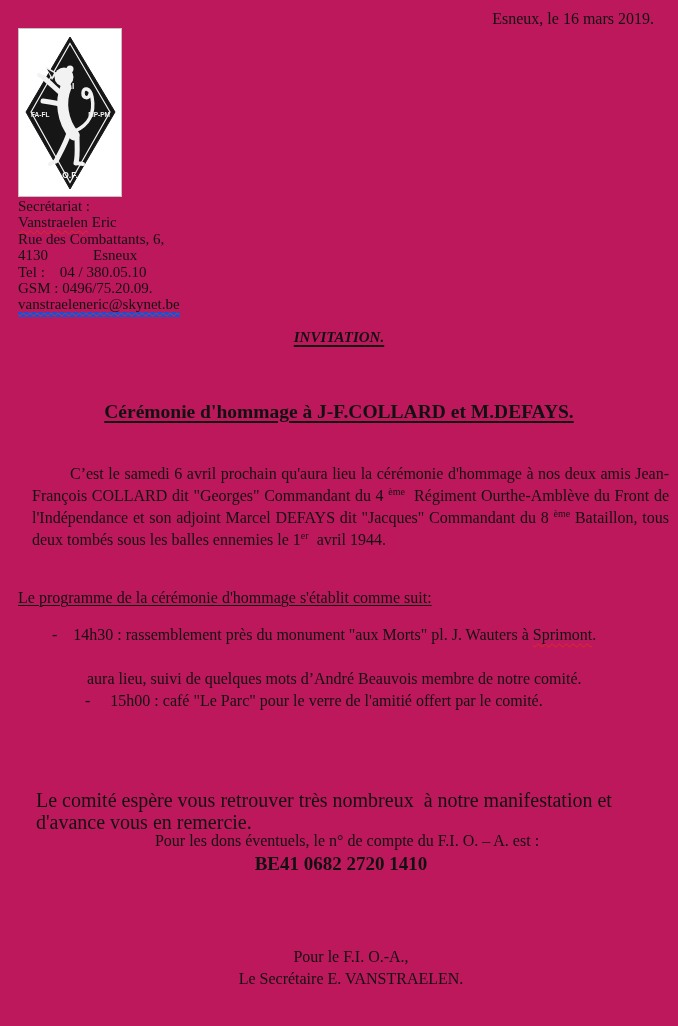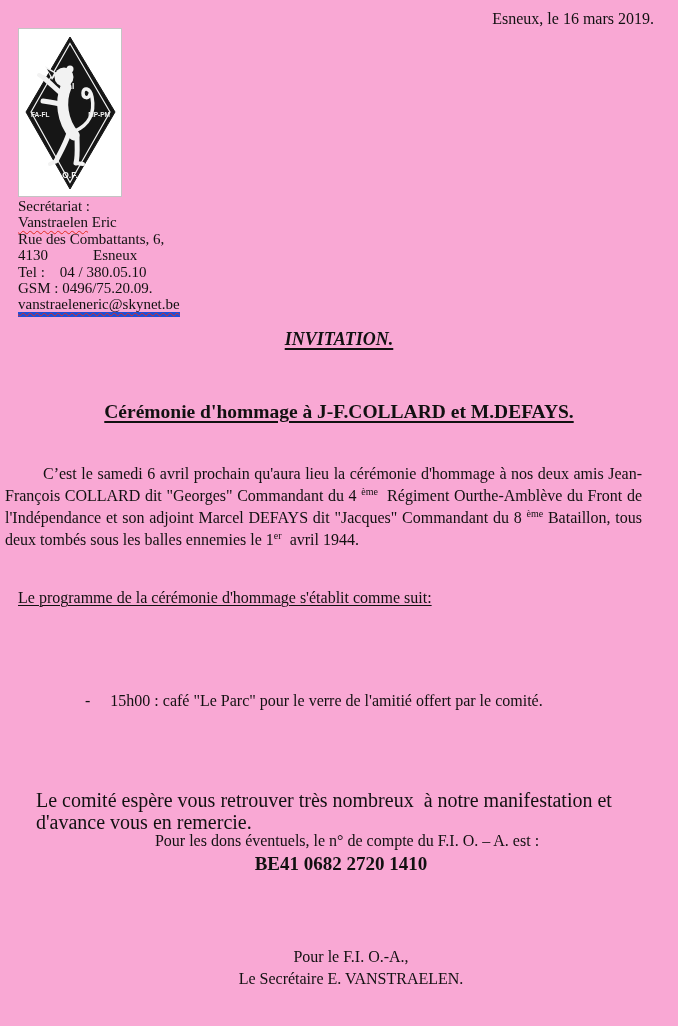--- a/index.html
+++ b/index.html
@@ -1,17 +1,17 @@
 <!DOCTYPE html>
 <html><head>
 <meta charset="utf-8">
 <style>
   html,body{margin:0;padding:0;background:#fff;}
   .page{
-    position:relative;width:678px;height:1026px;background:#f9a8d4;overflow:hidden;
+    position:relative;width:678px;height:1026px;background:#be185d;overflow:hidden;
     font-family:"Liberation Serif","DejaVu Serif",serif;color:#111;
   }
   .abs{position:absolute;}
   .pre{white-space:pre;}
   .prewrap{white-space:pre-wrap;}
 
   .date{top:10px;right:24px;font-size:16px;}
 
   .logo-frame{top:28px;left:18px;width:102px;height:167px;border:1px solid #c4c4c4;background:#fff;}
   .logo-frame svg{display:block;}
@@ -19,27 +19,27 @@
 
   .secretariat{top:198px;left:18px;font-size:15px;line-height:16.4px;}
   .email{color:#111;text-decoration:none;border-bottom:1px solid #111;}
 
   .sq{
     text-decoration-line:underline;text-decoration-style:wavy;
     text-decoration-color:#e02a1e;text-decoration-thickness:1px;text-underline-offset:2.5px;
   }
   a.sq{border-bottom:5px solid #1d4ed8;}
 
-  .title{top:329px;left:0;width:678px;text-align:center;font-size:18px;font-weight:bold;font-style:italic;}
+  .title{top:329px;left:0;width:678px;text-align:center;font-size:15px;font-weight:bold;font-style:italic;}
   .title .u{text-decoration:underline;text-decoration-thickness:2px;text-underline-offset:3px;}
 
   .subtitle{top:401px;left:0;width:678px;text-align:center;font-size:19.5px;font-weight:bold;}
   .subtitle .u{text-decoration:underline;text-decoration-thickness:1.5px;text-underline-offset:3px;}
 
-  .para1{top:463px;left:5px;width:637px;font-size:16px;line-height:22px;text-align:justify;text-indent:38px;}
+  .para1{top:463px;left:32px;width:637px;font-size:16px;line-height:22px;text-align:justify;text-indent:38px;}
   sup{font-size:10px;line-height:0;}
 
   .prog-head{top:589px;left:18px;font-size:16px;}
   .prog-head .u{text-decoration:underline;text-decoration-thickness:1px;text-underline-offset:2px;}
 
   .prog-line{font-size:16px;line-height:22px;white-space:pre;}
   .item1{top:624px;left:52px;}
   .item2a{top:646px;left:36px;}
   .item2b{top:668px;left:87px;}
   .item3{top:690px;left:85px;}
@@ -99,22 +99,24 @@
   </div>
 
   <div class="abs title"><span class="u">INVITATION.</span></div>
 
   <div class="abs subtitle"><span class="u">Cérémonie d'hommage à J-F.COLLARD et M.DEFAYS.</span></div>
 
   <div class="abs para1 prewrap"><span>C’est le samedi 6 avril prochain qu'aura lieu la cérémonie d'hommage à nos deux amis Jean-François COLLARD dit "Georges" Commandant du 4 </span><sup>ème</sup><span>  Régiment Ourthe-Amblève du Front de l'Indépendance et son adjoint Marcel DEFAYS dit "Jacques" Commandant du 8 </span><sup>ème</sup><span> Bataillon, tous deux tombés sous les balles ennemies le 1</span><sup>er</sup><span>  avril 1944.</span></div>
 
   <div class="abs prog-head"><span class="u">Le programme de la cérémonie d'hommage s'établit comme suit:</span></div>
 
+  <div class="abs prog-line item1"><span>-    14h30 : rassemblement près du monument "aux Morts" pl. J. Wauters à </span><span class="sq">Sprimont</span><span>.</span></div>
 
 
+  <div class="abs prog-line item2b">aura lieu, suivi de quelques mots d’André Beauvois membre de notre comité.</div>
 
   <div class="abs prog-line item3">-     15h00 : café "Le Parc" pour le verre de l'amitié offert par le comité.</div>
 
   <div class="abs closing">Le comité espère vous retrouver très nombreux  à notre manifestation et d'avance vous en remercie.</div>
 
   <div class="abs donation">Pour les dons éventuels, le n° de compte du F.I. O. – A. est :</div>
 
   <div class="abs account">BE41 0682 2720 1410</div>
 
   <div class="abs signature">

